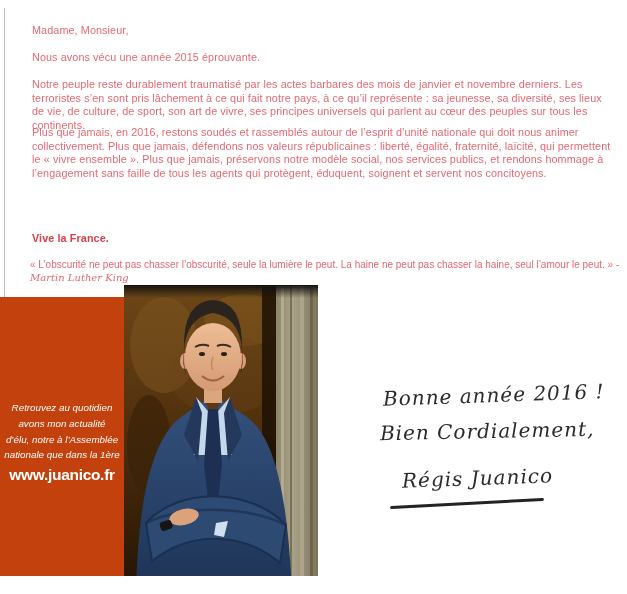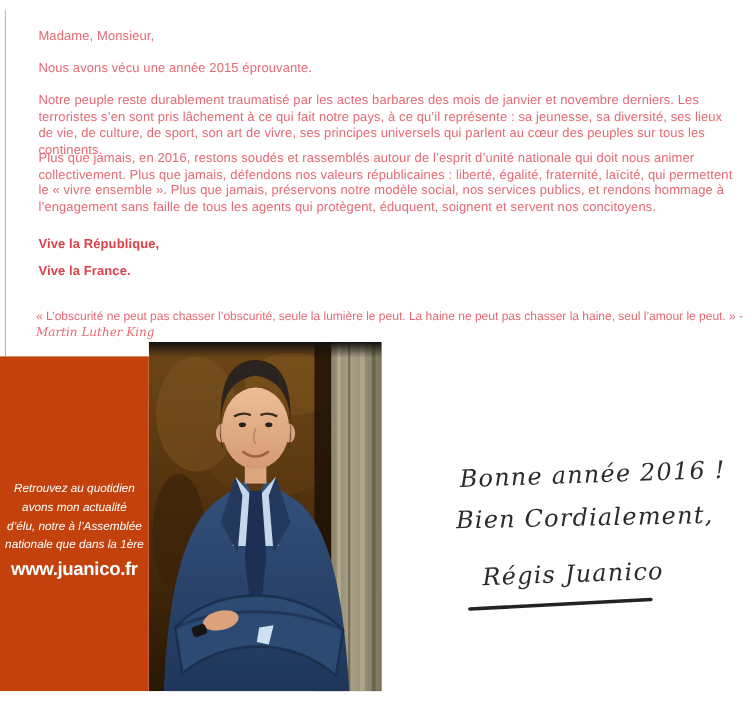--- a/index.html
+++ b/index.html
@@ -73,23 +73,22 @@
   <div class="left-rule"></div>
 
   <div class="txt" style="top:24px;">Madame, Monsieur,</div>
 
   <div class="txt" style="top:51px;">Nous avons vécu une année 2015 éprouvante.</div>
 
   <div class="txt" style="top:78px;">Notre peuple reste durablement traumatisé par les actes barbares des mois de janvier et novembre derniers. Les terroristes s’en sont pris lâchement à ce qui fait notre pays, à ce qu’il représente : sa jeunesse, sa diversité, ses lieux de vie, de culture, de sport, son art de vivre, ses principes universels qui parlent au cœur des peuples sur tous les continents.</div>
 
   <div class="txt" style="top:126px;">Plus que jamais, en 2016, restons soudés et rassemblés autour de l’esprit d’unité nationale qui doit nous animer collectivement. Plus que jamais, défendons nos valeurs républicaines : liberté, égalité, fraternité, laïcité, qui permettent le « vivre ensemble ». Plus que jamais, préservons notre modèle social, nos services publics, et rendons hommage à l’engagement sans faille de tous les agents qui protègent, éduquent, soignent et servent nos concitoyens.</div>
 
-  <div class="txt bold-red" style="top:198px;">Vive la République,</div>
 
-  <div class="txt bold-red" style="top:220px;">Vive la France.</div>
+  <div class="txt bold-red" style="top:232px;">Vive la France.</div>
 
   <div class="quote"><span>« L’obscurité ne peut pas chasser l’obscurité, seule la lumière le peut. La haine ne peut pas chasser la haine, seul l’amour le peut. » - </span><span class="author">Martin Luther King</span></div>
 
   <div class="red-panel">
     <div class="red-panel-text">
       <div class="pl">Retrouvez au quotidien</div>
       <div class="pl">avons mon actualité</div>
       <div class="pl">d’élu, notre à l’Assemblée</div>
       <div class="pl">nationale que dans la 1ère</div>
       <div class="site">www.juanico.fr</div>

